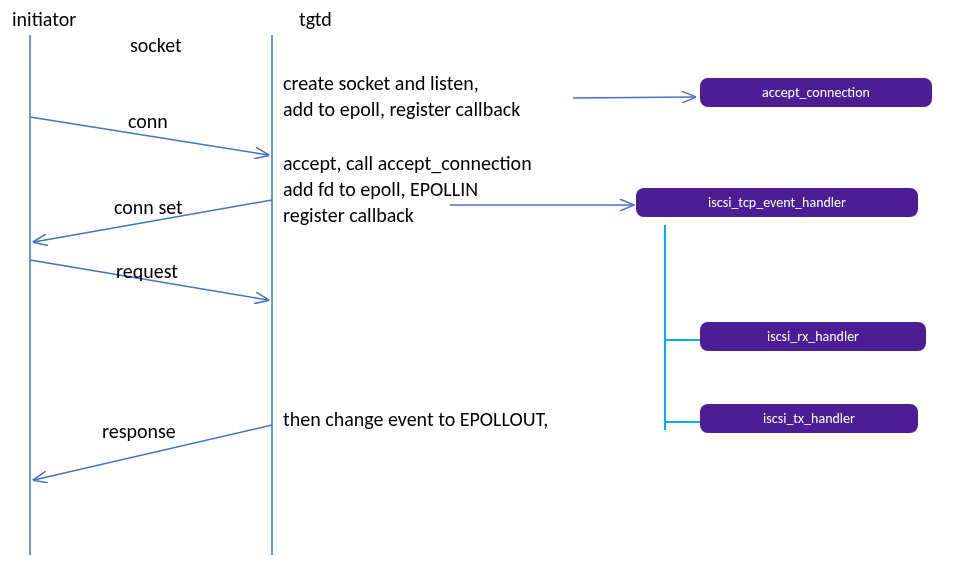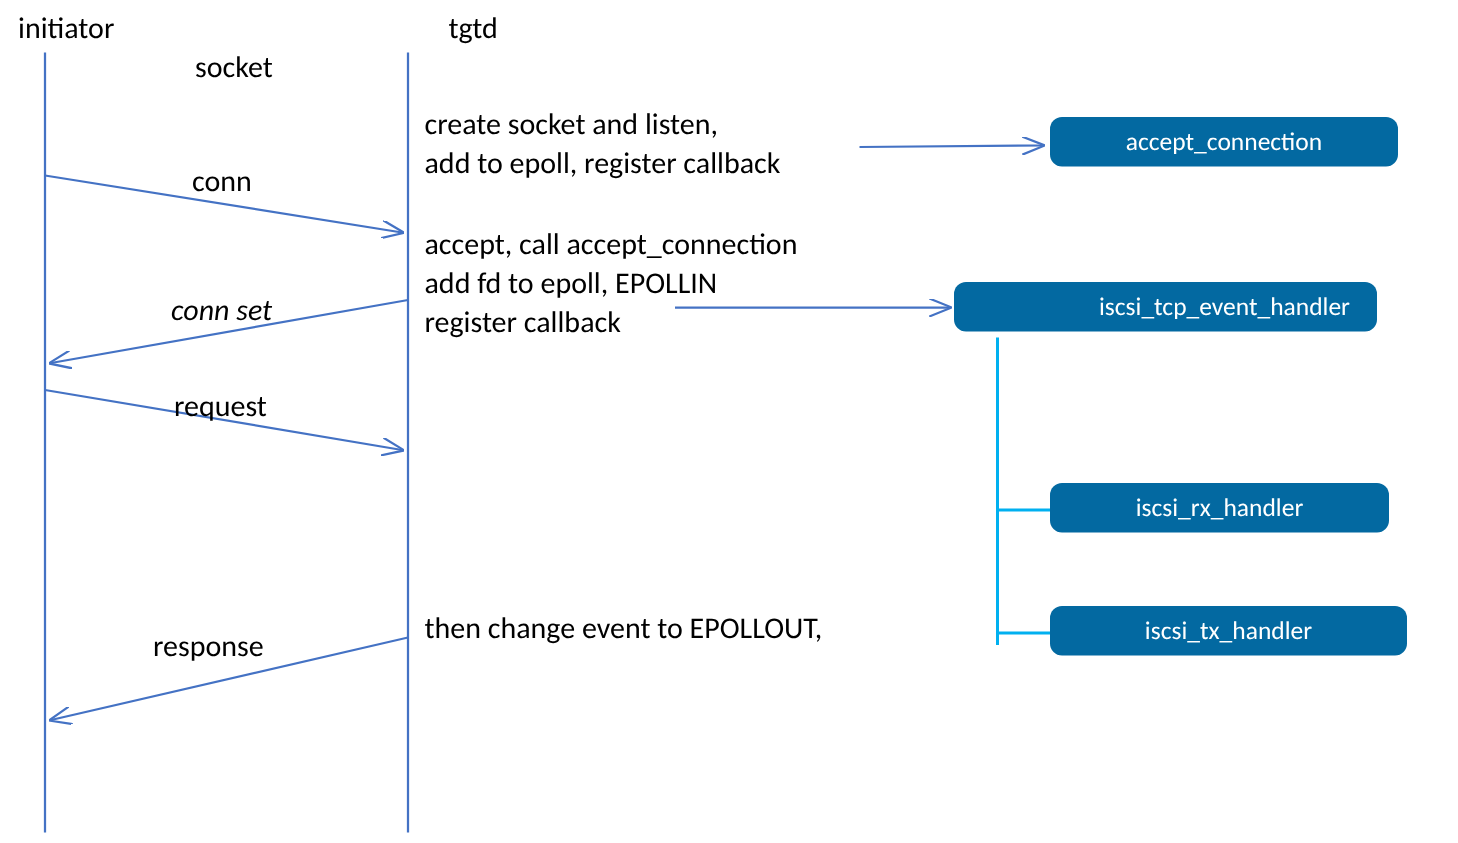--- a/index.html
+++ b/index.html
@@ -10,27 +10,27 @@
     height: 562px;
     font-family: "Segoe UI", Calibri, Arial, sans-serif;
     font-size: 20px;
     color: #000;
     background: #fff;
     position: relative;
   }
   .abs { position: absolute; }
   .bold { font-weight: normal; }
   .box {
-    background: #0369a1;
+    background: #4c1d95;
     color: #fff;
     border-radius: 8px;
     padding: 6px 18px;
     text-align: center;
     white-space: nowrap;
-    font-size: 17px;
+    font-size: 14px;
   }
   svg.lines {
     position: absolute;
     top: 0; left: 0;
     width: 972px; height: 562px;
     pointer-events: none;
   }
   .txt { line-height: 1.3; white-space: nowrap; }
 </style>
 </head>
@@ -63,21 +63,21 @@
   <line x1="665" y1="340" x2="700" y2="340" stroke="#00b0f0" stroke-width="2"></line>
 
   <line x1="665" y1="422" x2="700" y2="422" stroke="#00b0f0" stroke-width="2"></line>
 </svg>
 
 <div class="abs txt" style="left:12px; top:6px;">initiator</div>
 <div class="abs txt" style="left:271px; top:6px;margin-left:28px;">tgtd</div>
 <div class="abs txt bold" style="left:130px; top:32px;">socket</div>
 
 <div class="abs txt" style="left:128px; top:108px;">conn</div>
-<div class="abs txt" style="left:114px; top:194px;font-style:italic;">conn set</div>
+<div class="abs txt" style="left:114px; top:194px;">conn set</div>
 <div class="abs txt" style="left:116px; top:258px;">request</div>
 <div class="abs txt" style="left:102px; top:418px;">response</div>
 
 <div class="abs txt" style="left:283px; top:70px;">
   <span>create socket and listen,</span><br>
   <span>add to epoll, register callback</span>
 </div>
 
 <div class="abs txt" style="left:283px; top:150px;">
   <span>accept, call accept_connection</span><br>
@@ -86,15 +86,15 @@
 </div>
 
 <div class="abs txt" style="left:283px; top:328px;">
   <br>
   <br>
   <br>
   <span>then change event to EPOLLOUT,</span><br>
 </div>
 
 <div class="abs box" style="left:700px; top:78px; width:232px;">accept_connection</div>
-<div class="abs box" style="left:636px; top:188px; width:282px;text-align:right;">iscsi_tcp_event_handler</div>
+<div class="abs box" style="left:636px; top:188px; width:282px;">iscsi_tcp_event_handler</div>
 <div class="abs box" style="left:700px; top:322px; width:226px;">iscsi_rx_handler</div>
-<div class="abs box" style="left:700px; top:404px; width:238px;">iscsi_tx_handler</div>
+<div class="abs box" style="left:700px; top:404px; width:218px;">iscsi_tx_handler</div>
 
 </body></html>

